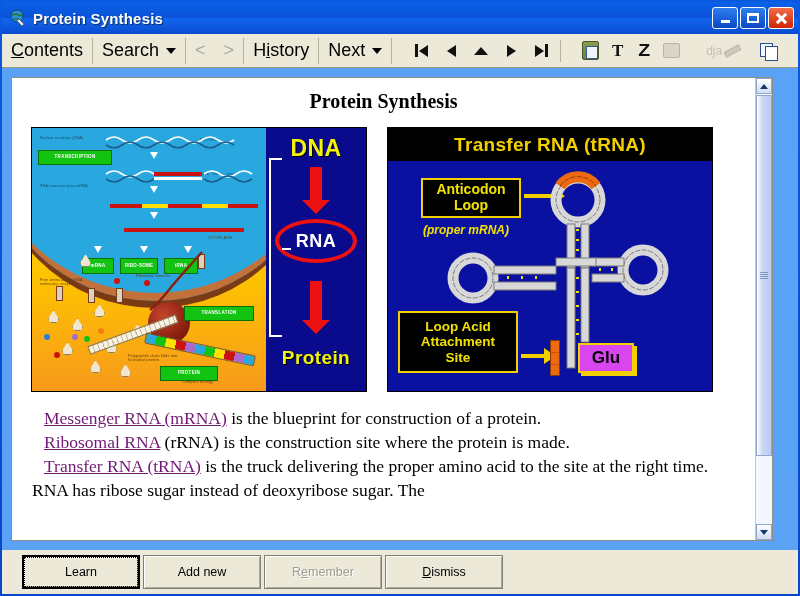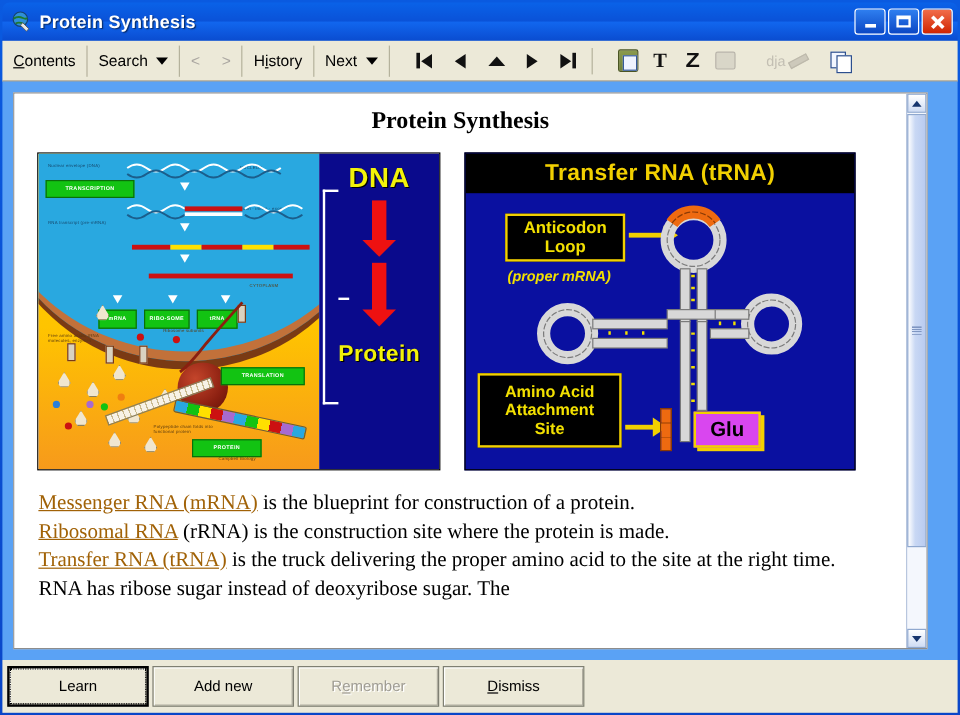--- a/index.html
+++ b/index.html
@@ -48,21 +48,21 @@
 
   
   .toolbar{
     position:absolute;left:2px;top:34px;width:796px;height:34px;
     background:#ece9d8;
     border-bottom:1px solid #9a9684;
     display:flex;align-items:center;box-sizing:border-box;
   }
   .tbtn{
     height:26px;display:flex;align-items:center;padding:0 9px;
-    font-size:13px;color:#000;white-space:nowrap;cursor:default;
+    font-size:18px;color:#000;white-space:nowrap;cursor:default;
     border-right:1px solid #b5b29c;
   }
   .tbtn.noborder{border-right:none;}
   .tbtn.disabled{color:#aaa6a0;}
   .caret{
     width:0;height:0;border-left:5px solid transparent;border-right:5px solid transparent;
     border-top:6px solid #000;margin-left:7px;
   }
   .tsep{width:1px;height:22px;background:#b5b29c;margin:0 4px;}
   .navbtn{
@@ -202,21 +202,21 @@
   }
   .glu span{color:#000;font-size:17px;font-weight:bold;}
   .accept-strip{position:absolute;left:162px;top:212px;width:10px;height:36px;
     background:repeating-linear-gradient(180deg,#ee6a10 0 11px,#c25408 11px 12px);border:1px solid #8a3a05;box-sizing:border-box;}
 
   
   .bodytext{
     margin:14px 20px 0 20px;font-family:"Liberation Serif",serif;font-size:17.5px;
     color:#000;line-height:1.38;
   }
-  .bodytext a{color:#a16207;text-decoration:underline;}
+  .bodytext a{color:#701a75;text-decoration:underline;margin-left:12px;}
 
   
   .vscroll{
     position:absolute;right:0;top:0;width:17px;height:100%;
     background:#f4f7fd;border-left:1px solid #b8c6de;box-sizing:border-box;
   }
   .sbtn{
     width:16px;height:16px;background:linear-gradient(180deg,#ffffff,#cfdcf4);
     border:1px solid #8fa8cf;box-sizing:border-box;display:flex;align-items:center;justify-content:center;
   }
@@ -228,21 +228,21 @@
     position:absolute;left:0;top:17px;width:16px;height:361px;
     background:linear-gradient(90deg,#ffffff,#c9d8f4 40%,#b9cbf0);
     border:1px solid #8fa8cf;box-sizing:border-box;
     display:flex;align-items:center;justify-content:center;
   }
   .grip{width:8px;height:7px;background:repeating-linear-gradient(180deg,#7f96c2 0 1px,transparent 1px 2px);}
 
   
   .bottombar{
     position:absolute;left:2px;top:550px;width:796px;height:44px;
-    background:#ece9d8;display:flex;align-items:center;padding-left:4px;box-sizing:border-box;
+    background:#ece9d8;display:flex;align-items:center;padding-left:20px;box-sizing:border-box;
   }
   .bbtn{
     height:34px;min-width:118px;margin-right:3px;
     background:#ece9d8;border:1px solid #7f7f72;
     box-shadow:inset 1px 1px 0 #ffffff, inset -1px -1px 0 #b0ada0;
     display:flex;align-items:center;justify-content:center;
     font-size:12.5px;color:#000;cursor:default;box-sizing:border-box;
   }
   .bbtn.focused{border:2px solid #000;}
   .bbtn.focused .inner{
@@ -440,39 +440,42 @@
 
               <svg width="234" height="265" style="position:absolute;left:0;top:0;pointer-events:none">
                 <path d="M170 124 q-18 20 -30 34 q-14 18 -22 24" stroke="#8a1f10" stroke-width="2.4" fill="none"></path>
               </svg>
             </div>
 
             <div class="flowpanel">
               <div class="bracket"></div>
               <div class="flow-dna">DNA</div>
               <div class="red-arrow" style="height:34px"></div>
+              <div class="rna-ellipse">
+                <span>RNA</span>
+              </div>
               <div class="red-arrow" style="height:40px;margin-top:18px"></div>
               <div class="flow-protein" style="margin-top:26px">Protein</div>
             </div>
           </div>
 
           <div class="fig-right">
             <div class="trna-header">
               <span>Transfer RNA  (tRNA)</span>
             </div>
 
             <div class="labelbox lb-anticodon">
               <span>Anticodon Loop</span>
             </div>
             <div class="binds">(proper mRNA)</div>
             <div class="yarrow" style="left:136px;top:66px;width:30px"></div>
 
             <div class="labelbox lb-amino">
               <div>
-                <div>Amino Acid</div>
+                <div>Loop Acid</div>
                 <div>Attachment</div>
                 <div>Site</div>
               </div>
             </div>
             <div class="yarrow" style="left:133px;top:226px;width:24px"></div>
 
             <svg width="326" height="235" style="position:absolute;left:0;top:30px">
               <g stroke="#7a7a7a" stroke-width="1" fill="#d8d8d8">
 
                 <circle cx="190" cy="42" r="22" fill="none" stroke="#d8d8d8" stroke-width="11"></circle>

